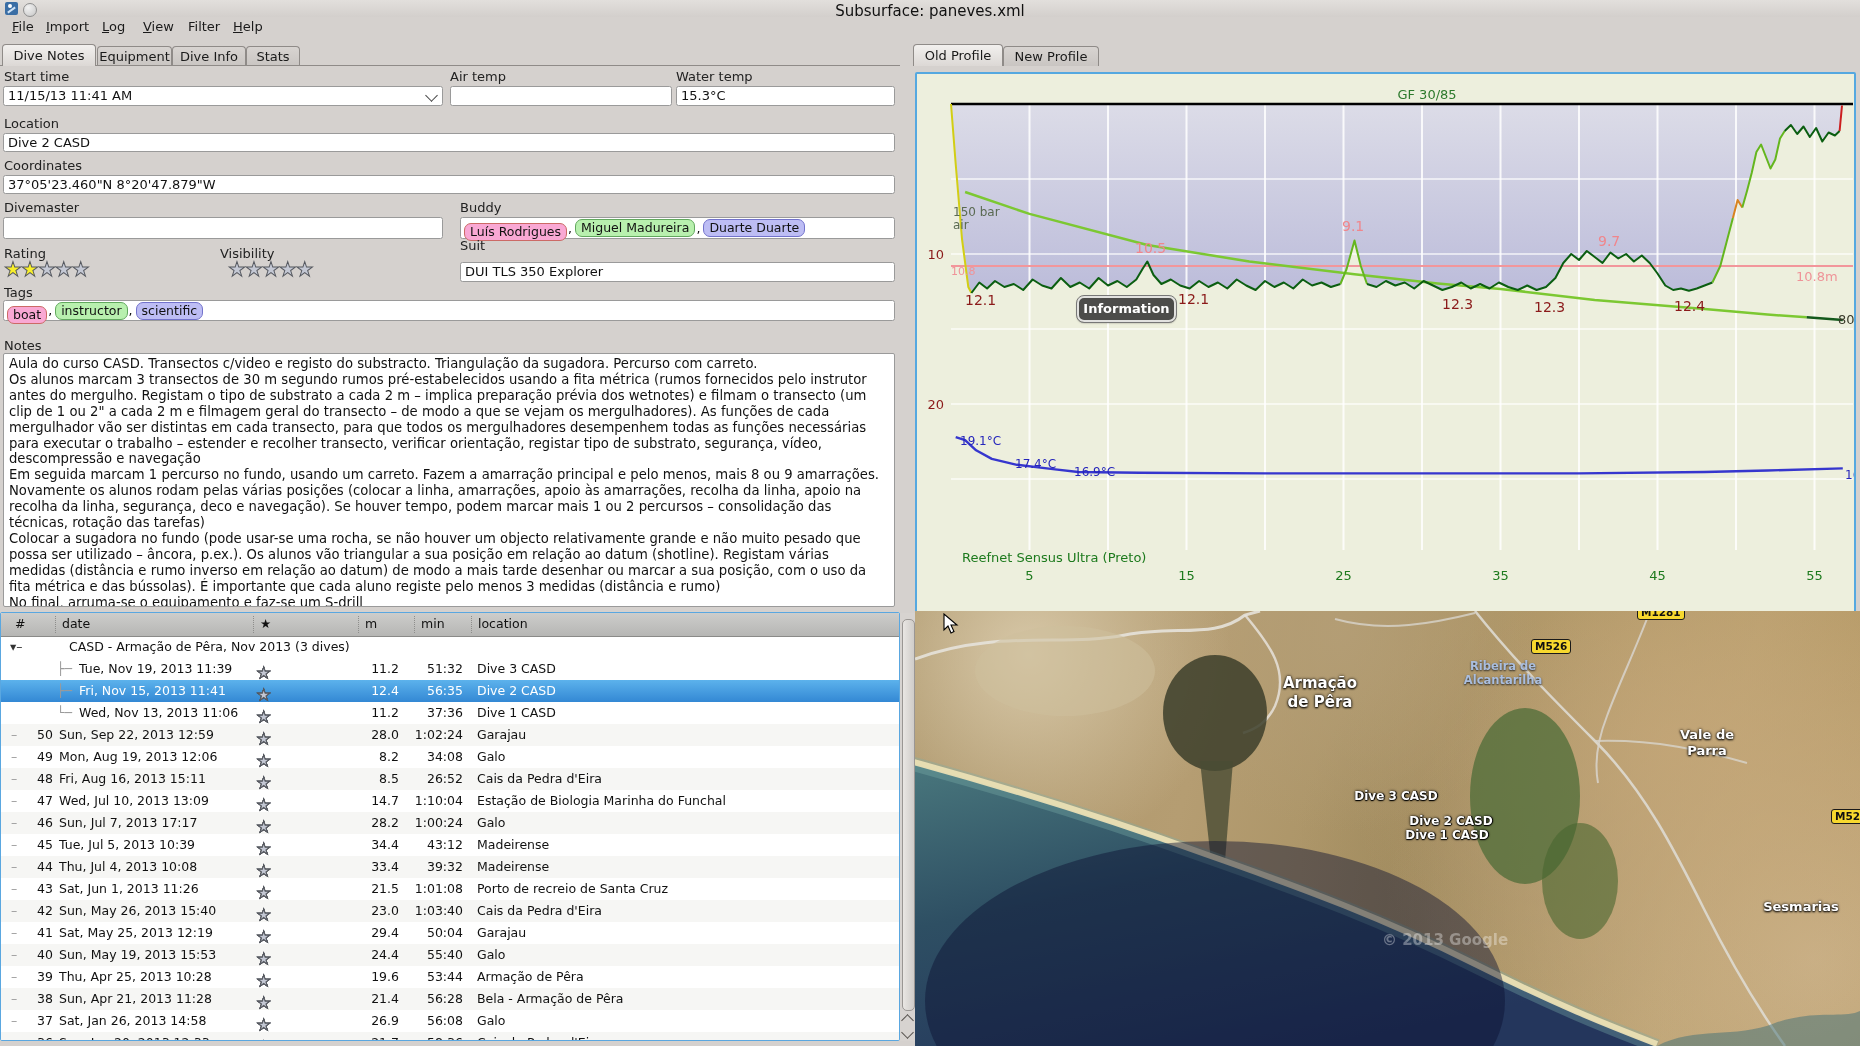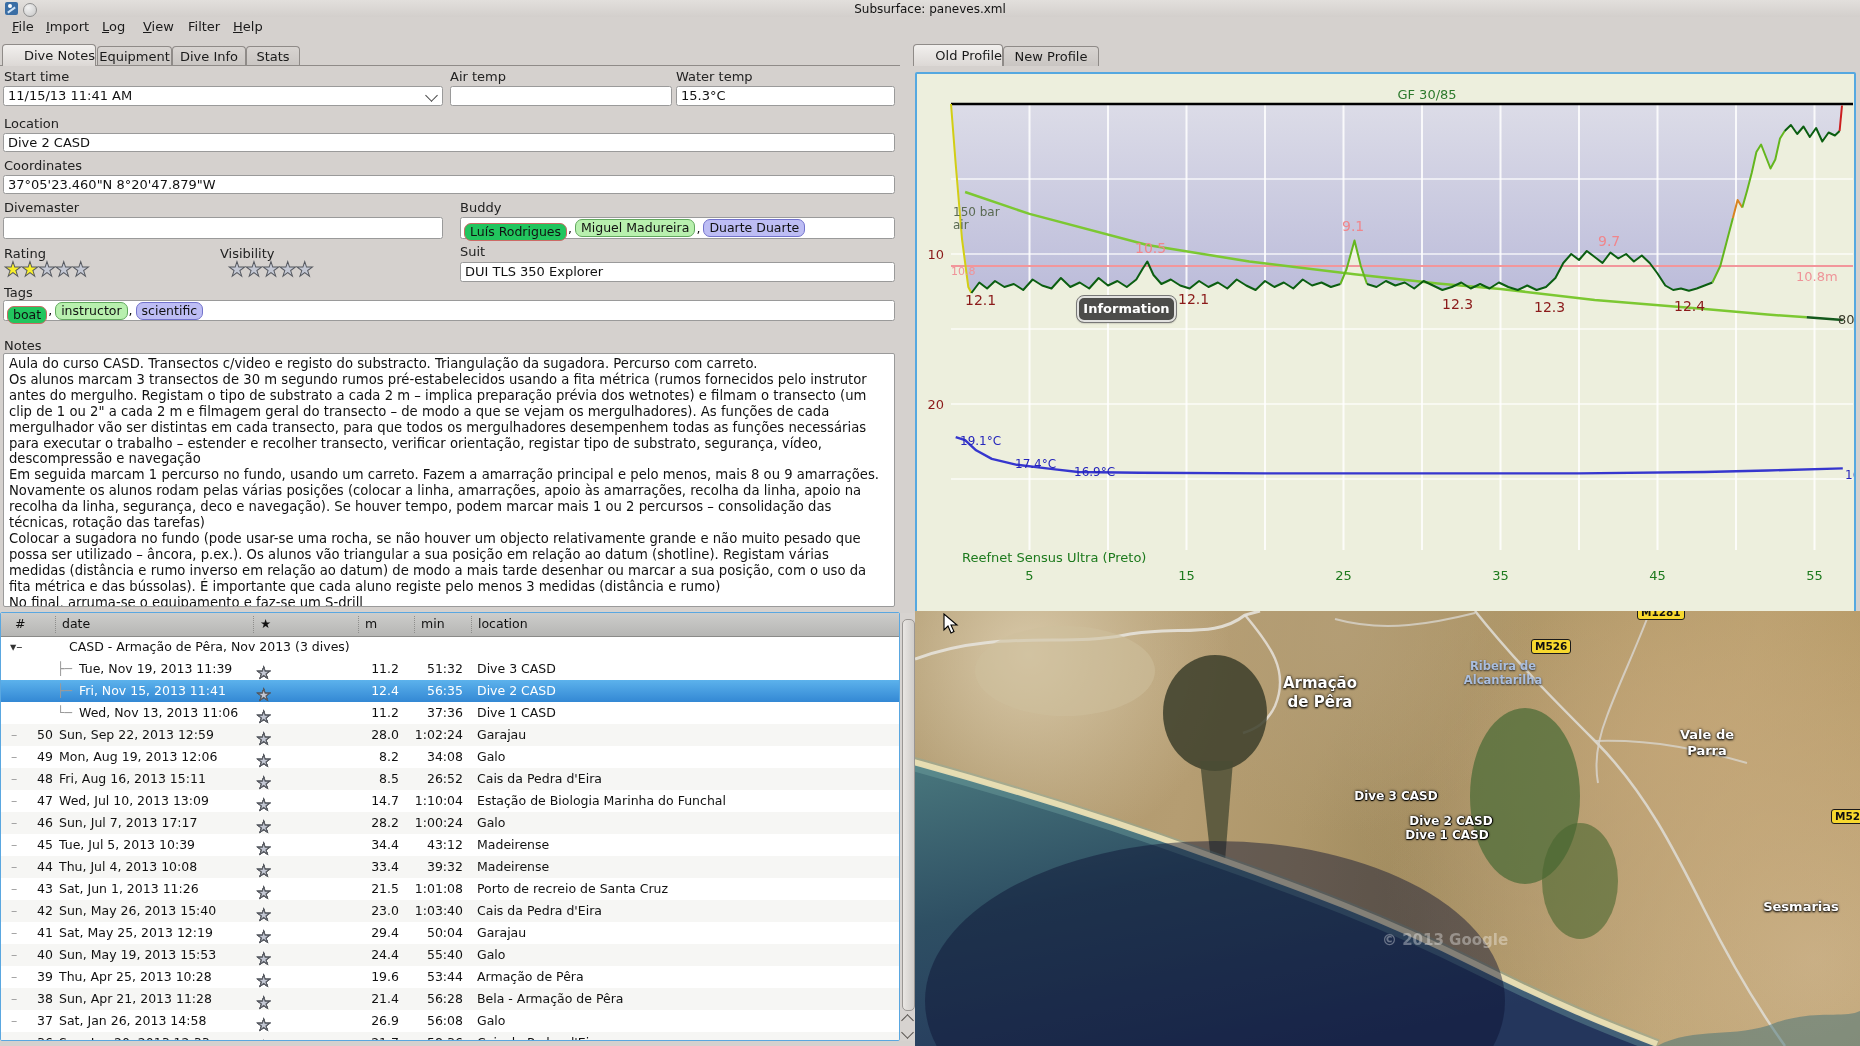--- a/index.html
+++ b/index.html
@@ -2,45 +2,45 @@
 <html><head>
 <meta charset="utf-8">
 <style>
   html,body{margin:0;padding:0;}
   body{width:1860px;height:1046px;position:relative;overflow:hidden;
        background:#d5d1ce;font-family:"DejaVu Sans","Liberation Sans",sans-serif;
        -webkit-font-smoothing:antialiased;}
   .abs{position:absolute;}
   
   #titlebar{left:0;top:0;width:1860px;height:17px;background:linear-gradient(#e2dfdc,#d3cfcc);
-            font-size:12px;color:#111;}
+            font-size:15px;color:#111;}
   #title-text{left:0;right:0;top:2px;text-align:center;}
   #app-icon{left:5px;top:2px;width:13px;height:13px;background:#3a6ea5;border-radius:2px;}
   #app-icon:after{content:"";position:absolute;left:3px;top:2px;width:4px;height:4px;background:#fff;border-radius:50%;}
   #app-icon:before{content:"";position:absolute;left:2px;top:7px;width:9px;height:2px;background:#cfe2f5;transform:rotate(-35deg);}
   #busy-icon{left:23px;top:3px;width:12px;height:12px;border:1px solid #8f8f8f;border-radius:50%;
              background:radial-gradient(circle at 35% 30%,#f2f2f2,#c6c6c6);}
   #menubar{left:0;top:17px;width:1860px;height:20px;font-size:13px;color:#1a1a1a;}
   .menu-item{position:absolute;top:2px;cursor:default;padding:0 2px;}
   .menu-item u{text-decoration:underline;}
   
   .tab{position:absolute;border:1px solid #8f8b88;border-bottom:none;border-radius:4px 4px 0 0;
        font-size:13px;color:#1a1a1a;text-align:center;background:linear-gradient(#d8d4d1,#c9c5c2);
        height:19px;line-height:19px;top:46px;}
-  .tab.active{background:linear-gradient(#f2f0ee,#dcd8d5);height:21px;line-height:21px;top:44px;z-index:3;text-align:right;}
+  .tab.active{background:linear-gradient(#f2f0ee,#dcd8d5);height:21px;line-height:21px;top:44px;z-index:3;}
   #tabline-left{left:0;top:65px;width:900px;height:1px;background:#8f8b88;}
   
   .flabel{position:absolute;font-size:13px;color:#222;}
   .finput{position:absolute;background:#fff;border:1px solid #9a9a9a;border-radius:2.5px;
           font-size:13px;color:#111;font-family:inherit;padding:0 4px;box-sizing:border-box;}
   .combo-arrow{position:absolute;width:8px;height:8px;border-right:1.6px solid #444;border-bottom:1.6px solid #444;
           transform:rotate(45deg);}
   .chips{display:flex;align-items:center;gap:1px;padding:2px 3px;}
   .chip{border-radius:7px;padding:0px 5px 1px 5px;font-size:12.5px;color:#111;border:1px solid;white-space:nowrap;}
-  .chip.pink{background:#22c55e;border-color:#cc6a66;margin-top:8px;}
+  .chip.pink{background:#f9a8d4;border-color:#cc6a66;margin-top:8px;}
   .chip.green{background:#b8f0ae;border-color:#62a95e;}
   .chip.blue{background:#bdbdf4;border-color:#7373cc;}
   .chip-comma{font-size:12.5px;margin-right:2px;}
   .star{ -webkit-text-stroke:1px #55585f; }
   .star.on{color:#f8ef2a;}
   .star.off{color:#c4c8d4;}
   .stars-big .star{font-size:20px;letter-spacing:-1px;}
   .stars-row .star{font-size:15px;letter-spacing:-1px;}
   #notes-box{white-space:pre-wrap;font-size:13.2px;line-height:15.9px;color:#111;
              background:#fff;border:1px solid #9a9a9a;border-radius:2px;padding:2px 5px;
@@ -149,21 +149,21 @@
     <span class="chip-comma">,</span>
     <span class="chip green">Miguel Madureira</span>
     <span class="chip-comma">,</span>
     <span class="chip blue">Duarte Duarte</span>
   </div>
 
 <div class="abs flabel" style="left:4px;top:246px">Rating</div>
 <div class="abs stars-big" style="left:4px;top:257px" id="rating-stars"><span class="star on">★</span><span class="star on">★</span><span class="star off">★</span><span class="star off">★</span><span class="star off">★</span></div>
 <div class="abs flabel" style="left:220px;top:246px">Visibility</div>
 <div class="abs stars-big" style="left:228px;top:257px" id="visibility-stars"><span class="star off">★</span><span class="star off">★</span><span class="star off">★</span><span class="star off">★</span><span class="star off">★</span></div>
-<div class="abs flabel" style="left:460px;top:244px">Suit</div>
+<div class="abs flabel" style="left:460px;top:238px">Suit</div>
 <div class="abs finput" style="left:460px;top:262px;width:435px;height:20px;line-height:18px">DUI TLS 350 Explorer</div>
 
 <div class="abs flabel" style="left:4px;top:285px">Tags</div>
 <div class="abs finput chips" style="left:3px;top:300px;width:892px;height:21px" id="tags-field">
     <span class="chip pink">boat</span>
     <span class="chip-comma">,</span>
     <span class="chip green">instructor</span>
     <span class="chip-comma">,</span>
     <span class="chip blue">scientific</span>
   </div>

